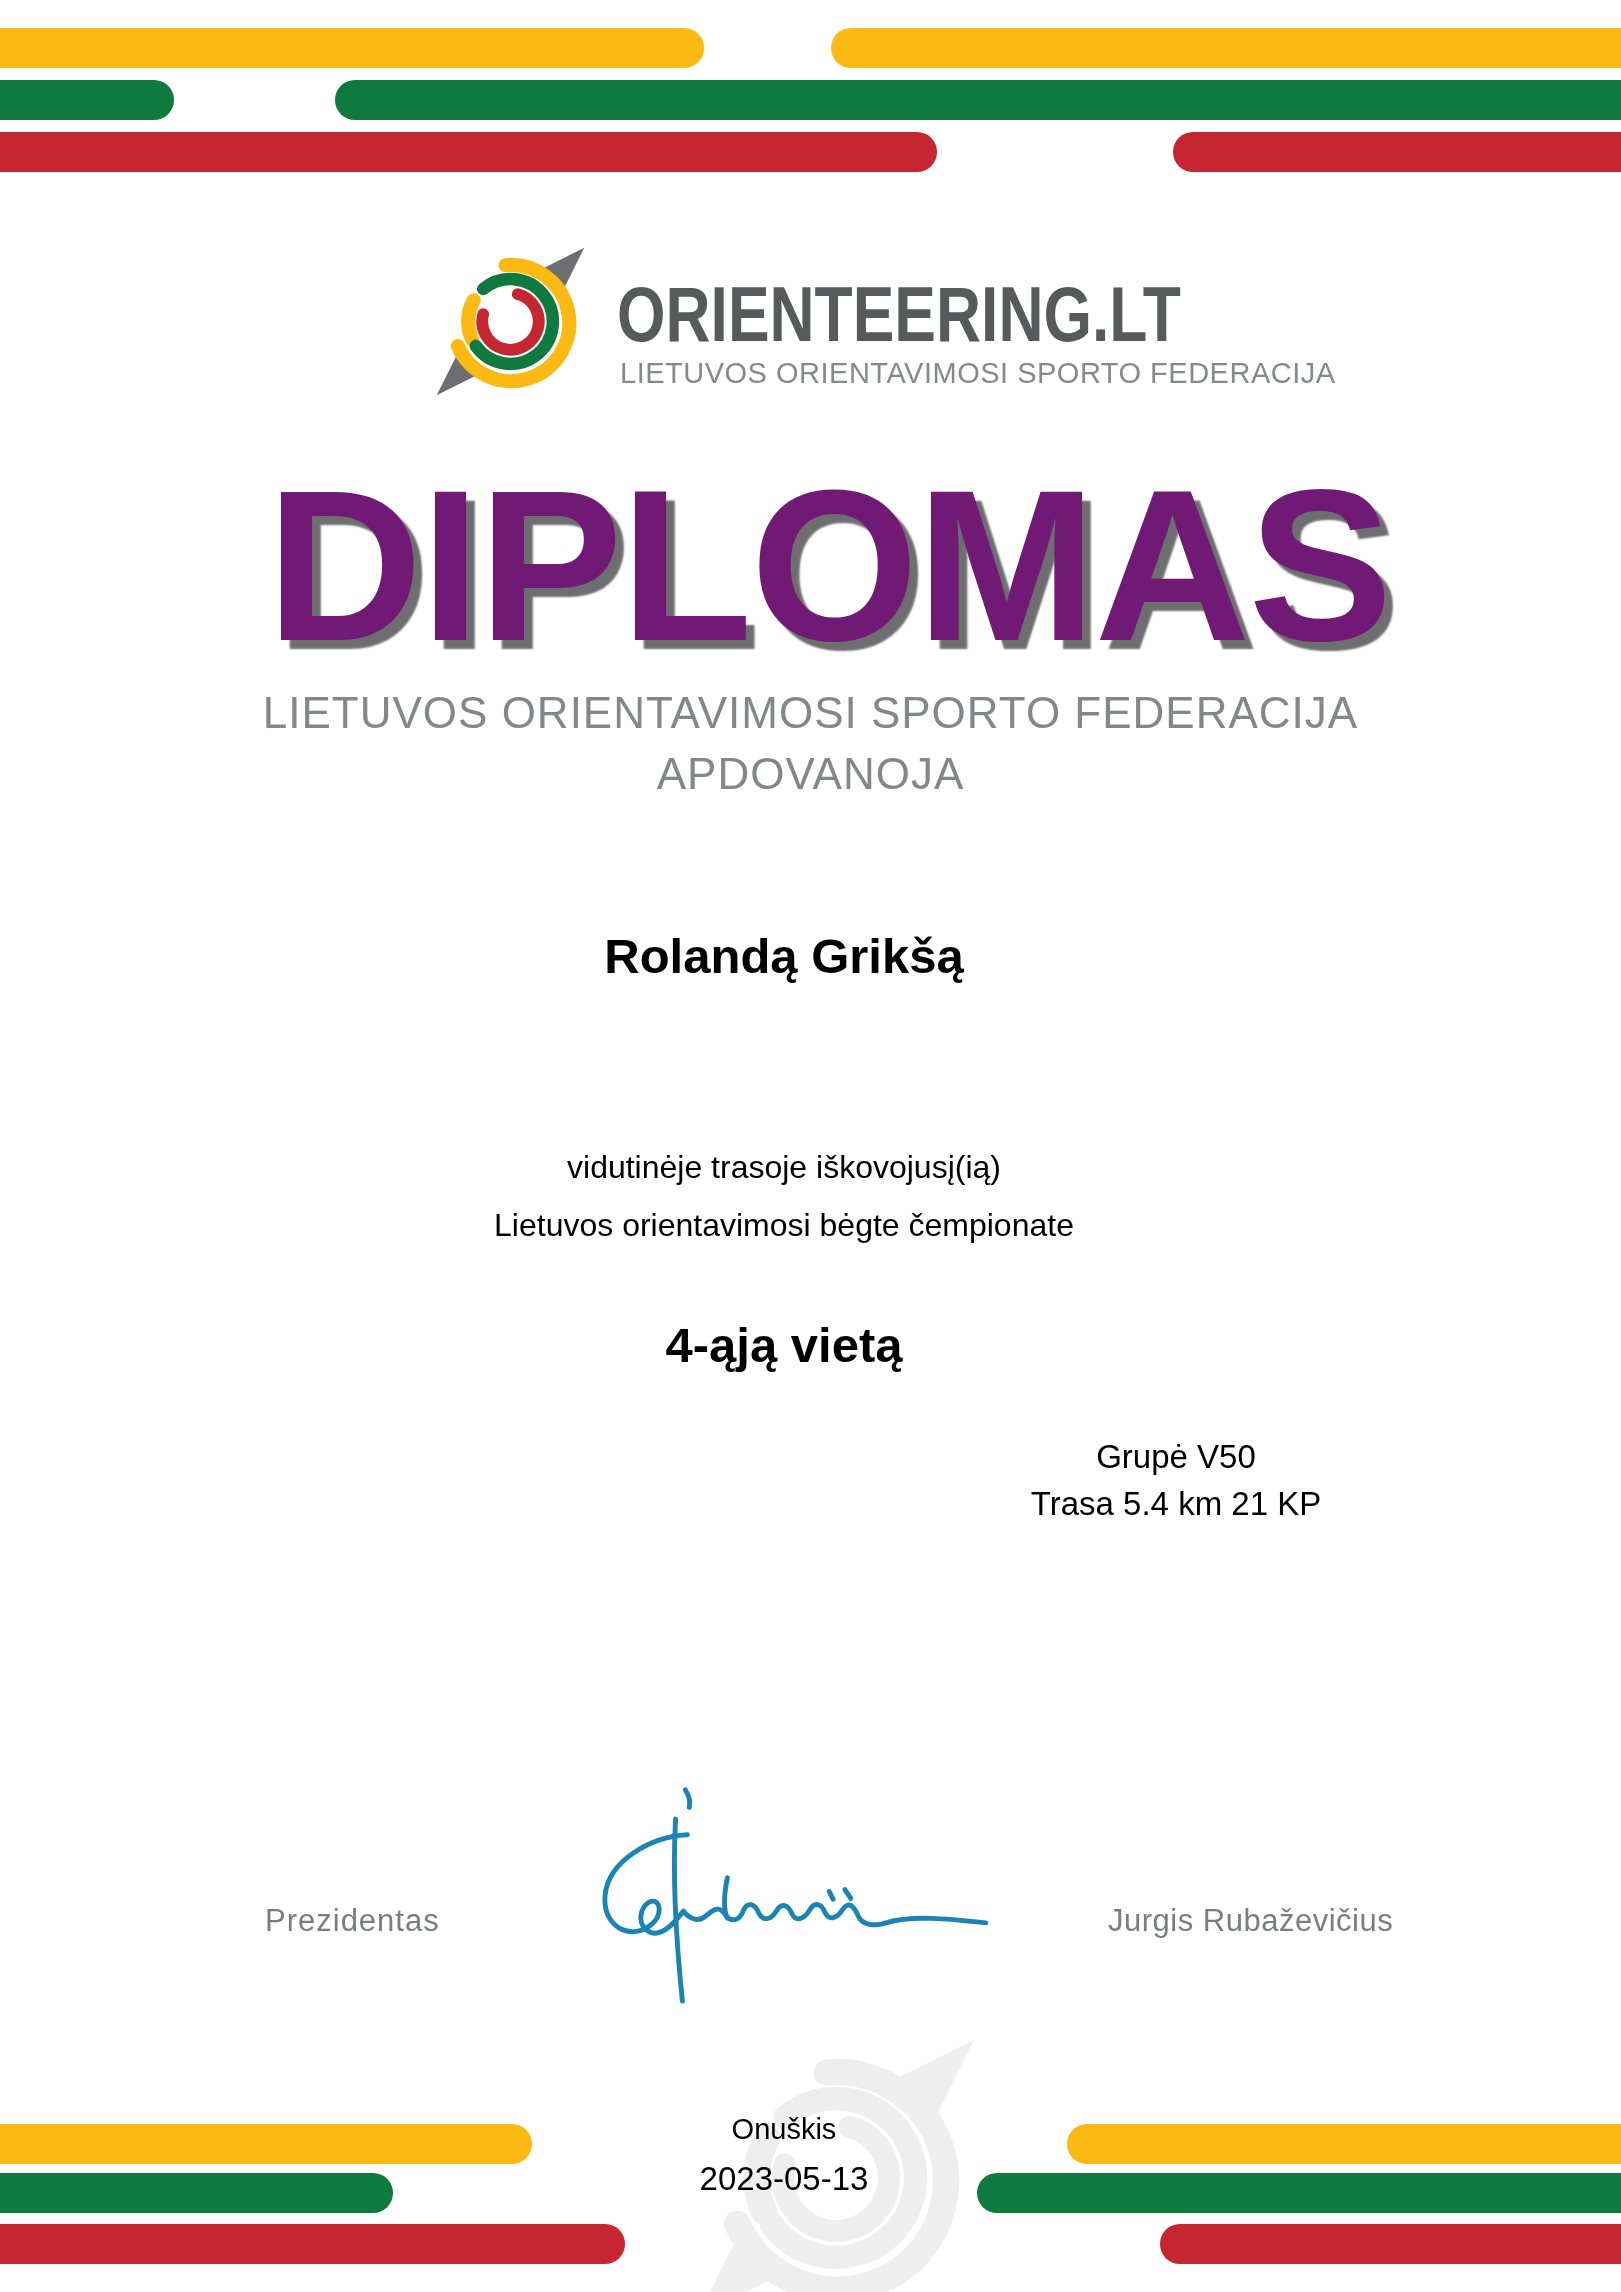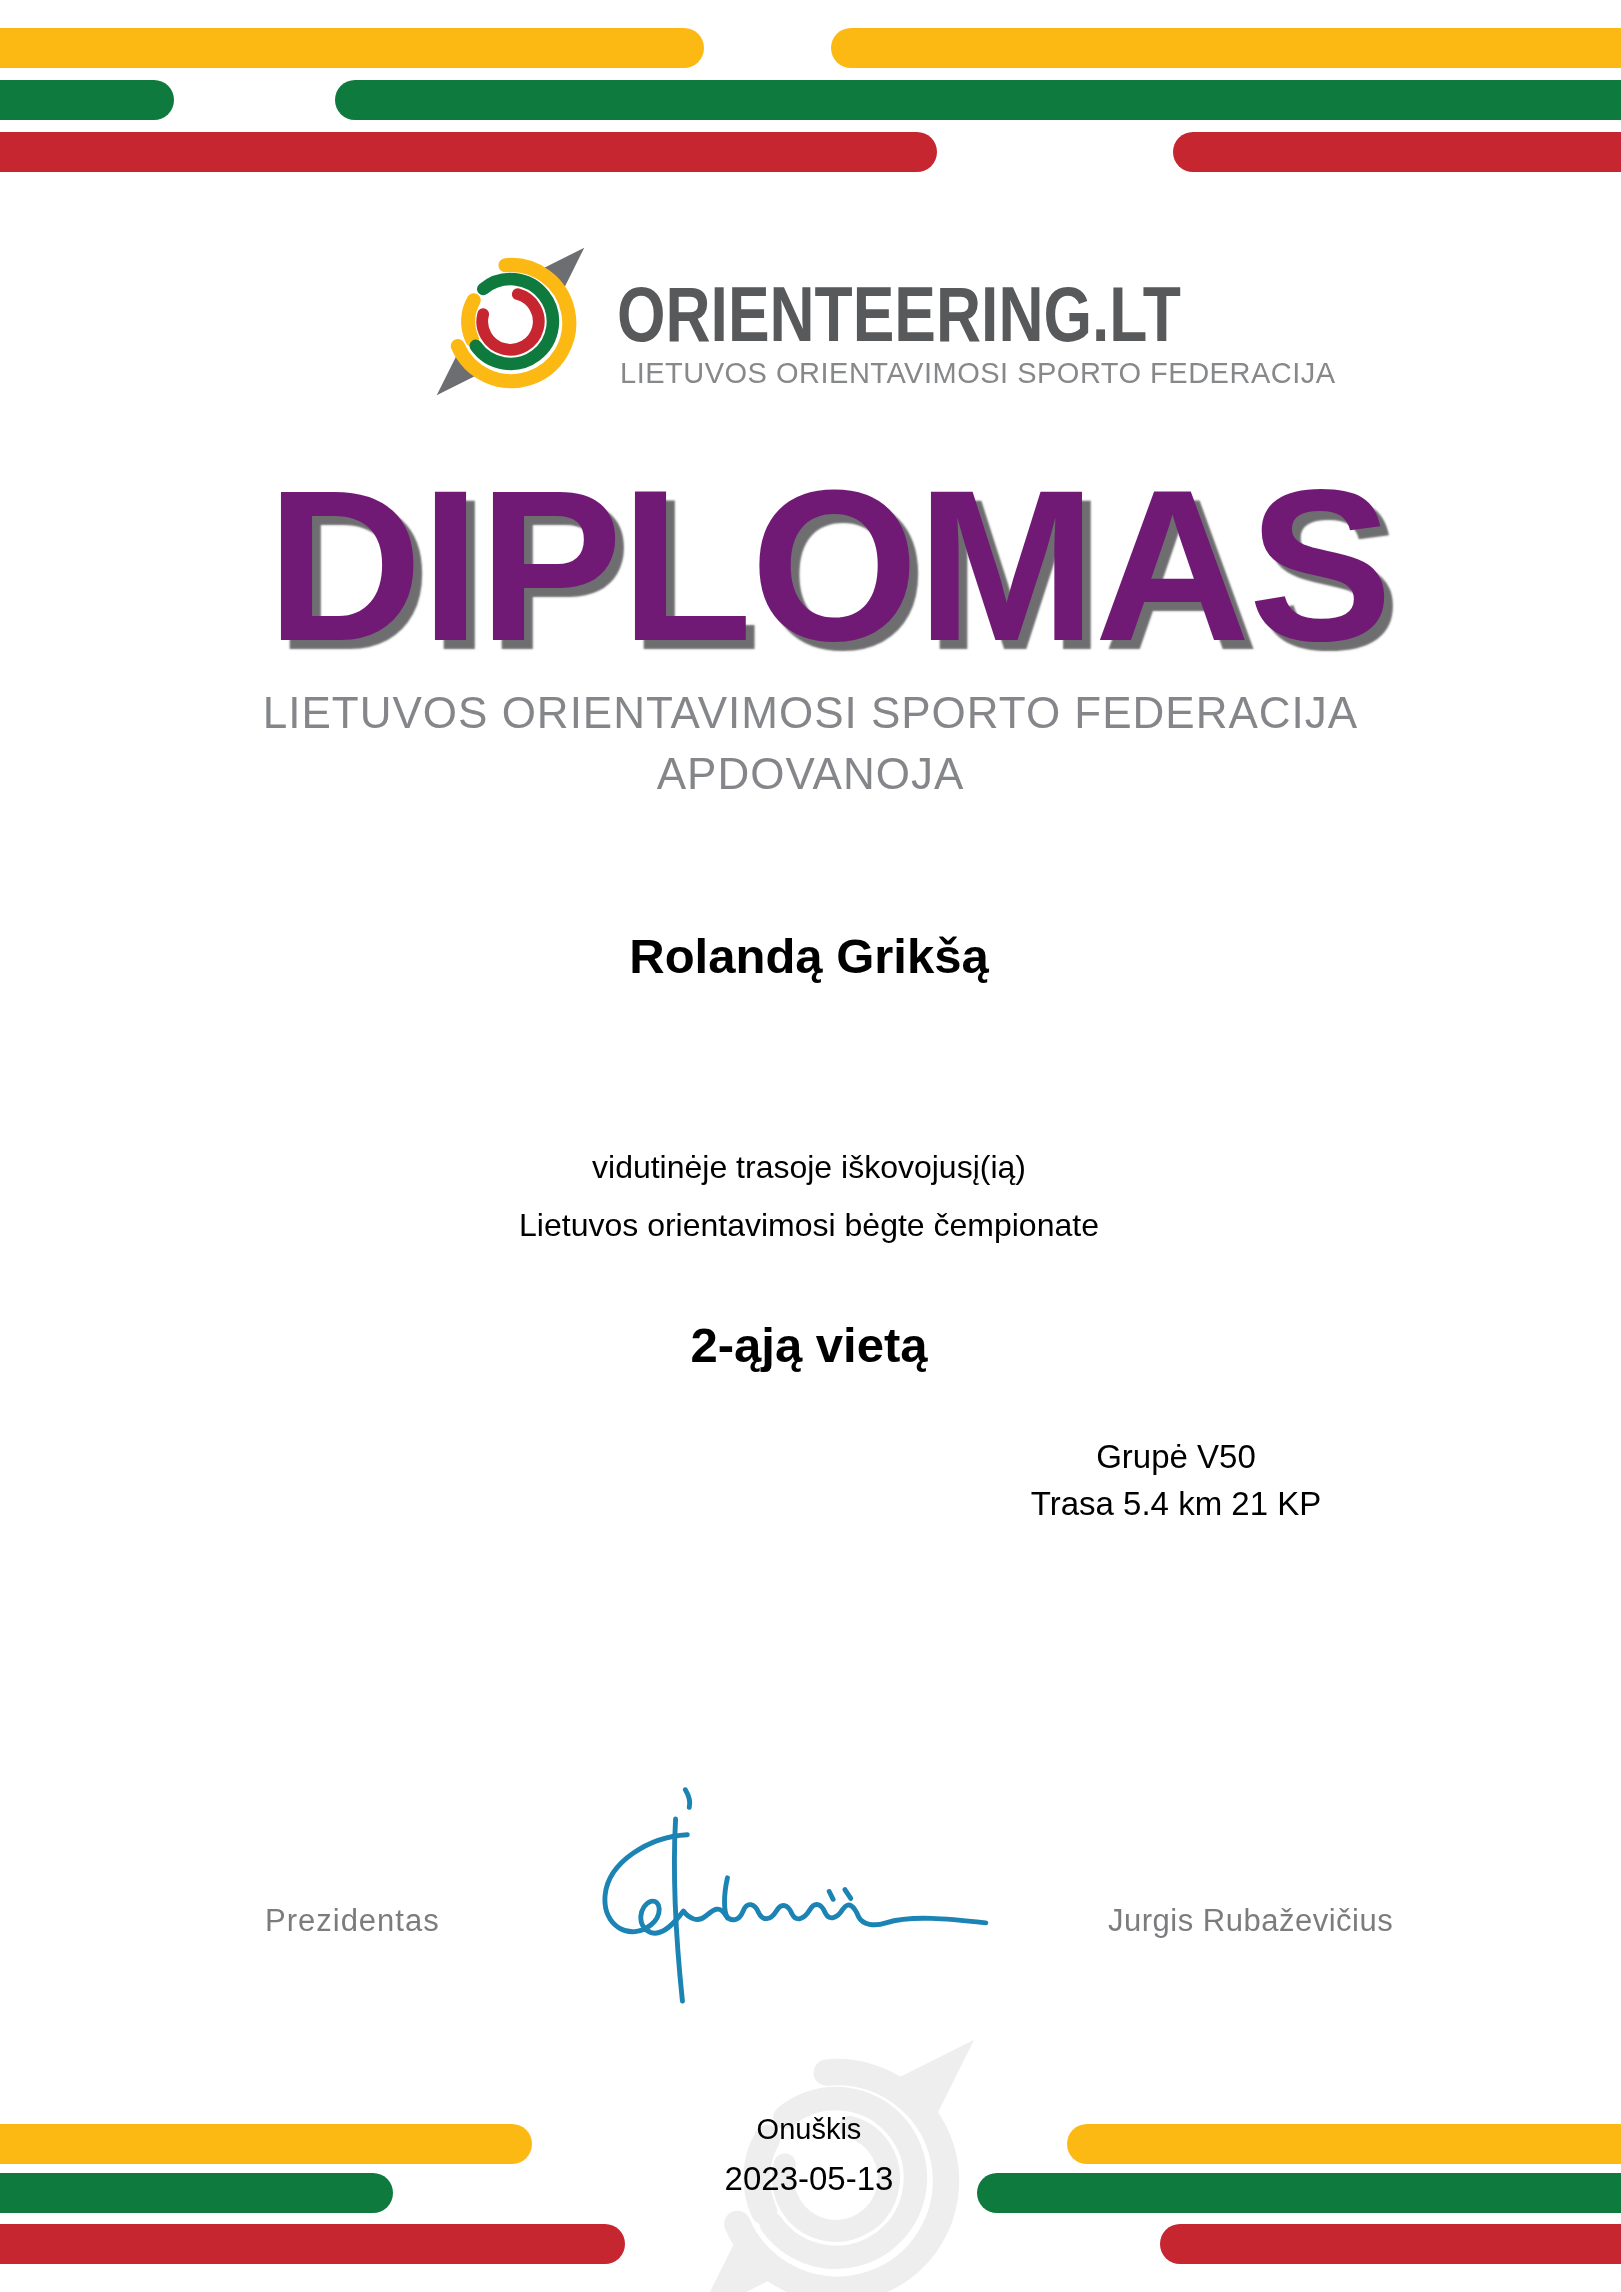--- a/index.html
+++ b/index.html
@@ -29,21 +29,21 @@
   .diplomas{
     left:0;top:457px;width:1621px;text-align:center;line-height:1;
     font-size:216px;font-weight:bold;letter-spacing:-2px;color:#701a75;
     text-shadow:8.8px 8.8px 2px #6E6E70;white-space:nowrap;margin-left:18px;
   }
   .fed-line{
     left:0;width:1621px;text-align:center;line-height:1;
     font-size:44px;color:#85868A;letter-spacing:1px;white-space:nowrap;
   }
   
-  .col{left:0;width:1568px;text-align:center;line-height:1;padding-left:25px;}
+  .col{left:0;width:1568px;text-align:center;line-height:1;}
   .recipient{top:932px;font-size:49px;font-weight:bold;color:#000;}
   .ach{top:1138px;font-size:32px;color:#000;line-height:58px;}
   .place{top:1321px;font-size:49px;font-weight:bold;color:#000;}
   .details{left:882px;width:588px;top:1433px;text-align:center;
     font-size:33px;color:#000;line-height:47px;}
   
   .sig-role{left:265px;top:1905px;font-size:31px;color:#7B7C7E;line-height:1;letter-spacing:1px;}
   .sig-name{left:1108px;top:1905px;font-size:31px;color:#7B7C7E;line-height:1;letter-spacing:0.5px;}
   
   .loc{top:2115px;font-size:29px;color:#000;}
@@ -73,21 +73,21 @@
 
 <div class="abs diplomas">DIPLOMAS</div>
 <div class="abs fed-line" style="top:691px">LIETUVOS ORIENTAVIMOSI SPORTO FEDERACIJA</div>
 <div class="abs fed-line" style="top:752px">APDOVANOJA</div>
 
 <div class="abs col recipient">Rolandą Grikšą</div>
 <div class="abs col ach">
   <div>vidutinėje trasoje iškovojusį(ią)</div>
   <div>Lietuvos orientavimosi bėgte čempionate</div>
 </div>
-<div class="abs col place">2-ąją vietą</div>
+<div class="abs col place">4-ąją vietą</div>
 
 <div class="abs details">
   <div>Grupė V50</div>
   <div>Trasa 5.4 km 21 KP</div>
 </div>
 
 <div class="abs sig-role">Prezidentas</div>
 <svg class="abs" style="left:588px;top:1776px" width="412" height="230" viewBox="600 1812 420 235">
   <g fill="none" stroke="#1B84B4" stroke-width="5" stroke-linecap="round" stroke-linejoin="round">
     <path d="M699,1826 q6,10 4,18"></path>

